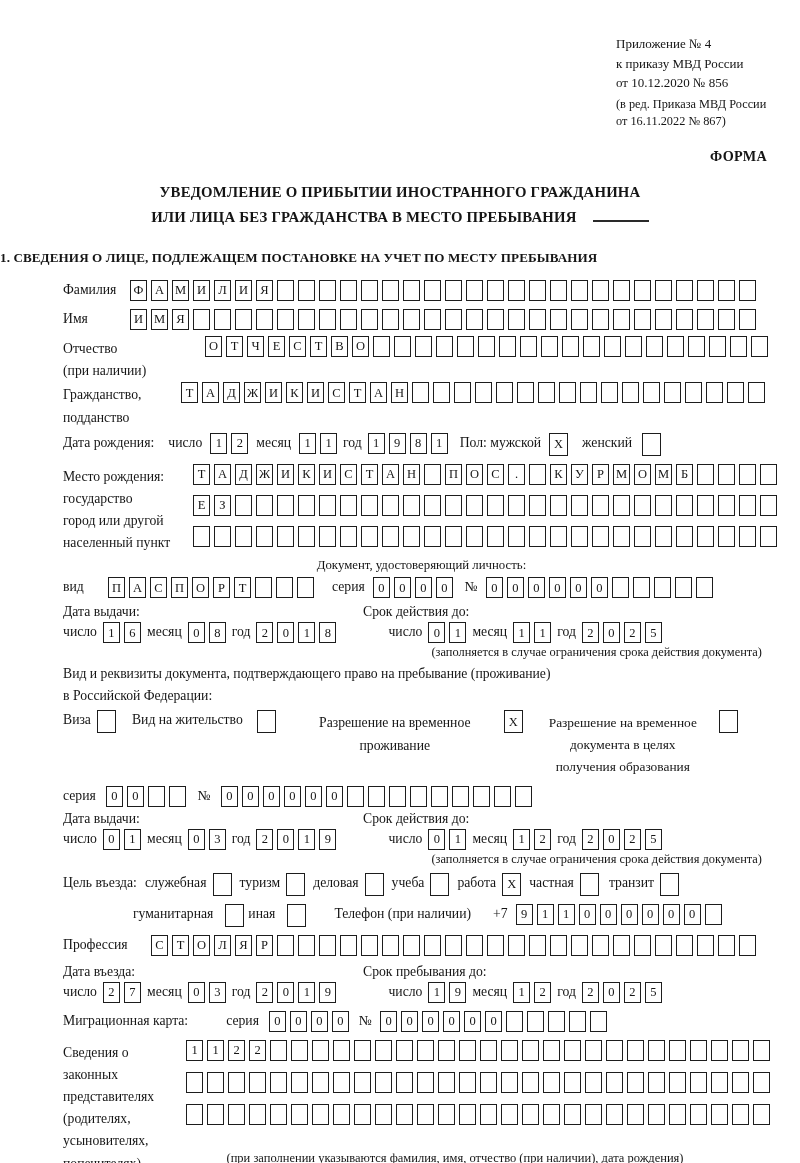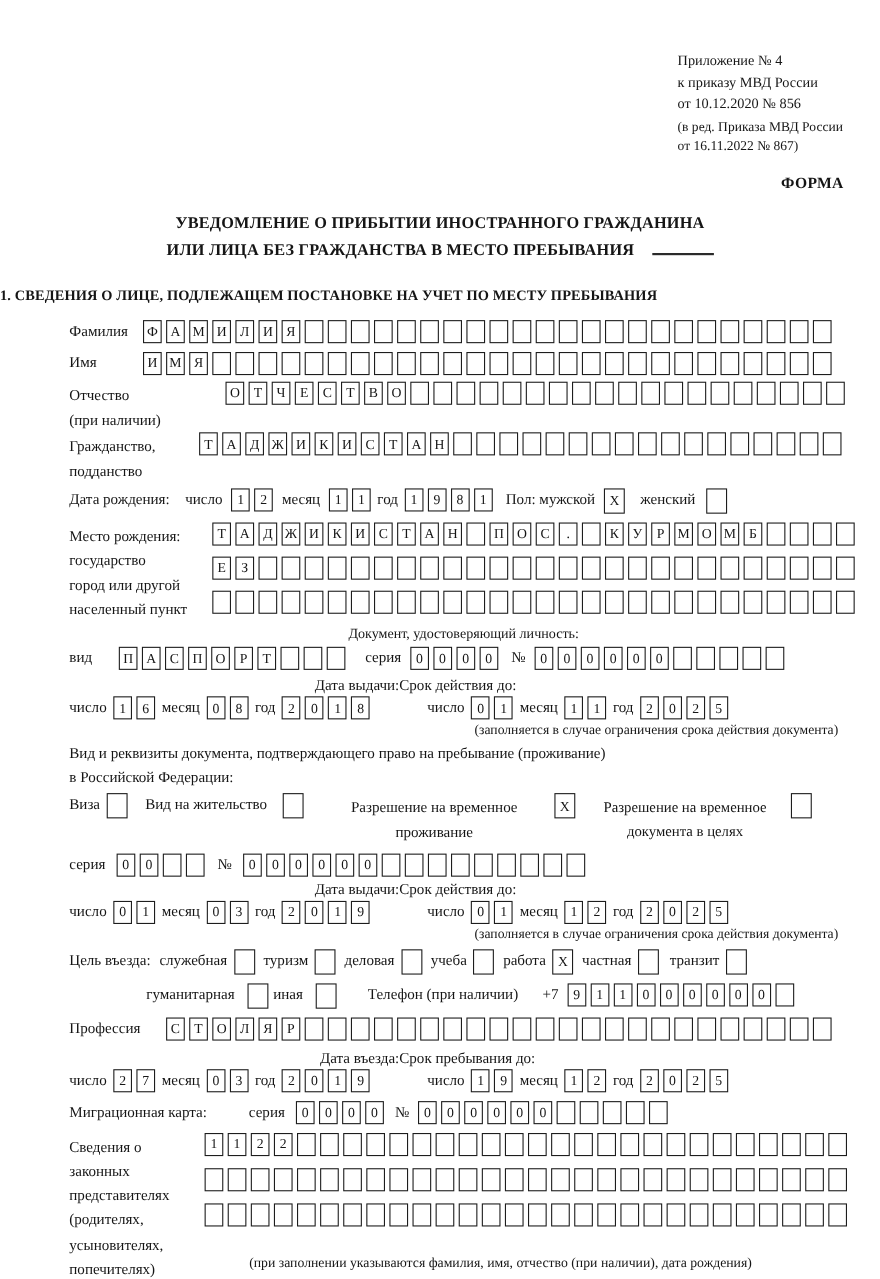--- a/index.html
+++ b/index.html
@@ -1,33 +1,33 @@
 <!DOCTYPE html>
 <html><head>
 <meta charset="utf-8">
 <style>
   *{box-sizing:border-box;margin:0;padding:0}
   html,body{background:#ffffff}
   body{width:800px;font-family:"Liberation Serif","DejaVu Serif",serif;color:#151515}
-  .page{width:800px;height:1163px;overflow:hidden;padding-top:45px;background:#fff}
+  .page{width:800px;height:1163px;overflow:hidden;padding-top:34px;background:#fff}
   .hdr{margin-left:616px;font-size:13px;line-height:1.5}
   .hdr-amend{margin-left:616px;font-size:12.3px;line-height:1.45;margin-top:3px}
   .form-label{font-weight:bold;font-size:14.2px;text-align:right;padding-right:33px;margin-top:17px;letter-spacing:.3px}
   .title{text-align:center;font-weight:bold;font-size:14.8px;margin-top:15px;line-height:1.65;letter-spacing:.2px}
   .blank-line{display:inline-block;width:56px;border-bottom:2px solid #2a2a2a;height:.9em;margin-left:16px}
   .sec-heading{text-align:left;font-weight:bold;font-size:13.1px;margin-top:21px;letter-spacing:.1px}
   .content{padding-left:63px;padding-right:20px;margin-top:14px;font-size:13.7px}
   .row{display:flex;align-items:flex-start;flex-wrap:nowrap}
   .cells{display:flex;gap:4px;flex-wrap:nowrap}
   .cell{flex:0 0 17px;width:17px;height:21px;border:1.6px solid #1d1d1d;display:inline-flex;align-items:center;justify-content:center;font-size:12.5px;line-height:1;background:#fff}
   .cb .cell{flex-basis:19px;width:19px;height:23px}
   .lbl{padding-top:2px;white-space:nowrap}
   .two-line,.multi-line{line-height:1.62}
   .dgroup{display:flex;gap:6px;align-items:flex-start}
-  .dh-left{width:300px;text-align:right}
+  .dh-left{width:300px;text-align:left}
   .dh-right{flex:1;text-align:left;padding-right:60px}
   .note-right{text-align:right;font-size:12.4px;padding-right:18px}
   .mb2{margin-bottom:2px}.mb4{margin-bottom:4px}.mb6{margin-bottom:6px}.mb8{margin-bottom:8px}.mb10{margin-bottom:10px}
   .pair{display:flex;gap:6px;align-items:flex-start}
   .ctr{text-align:center}
 </style>
 </head>
 <body>
 
 <div class="page">
@@ -430,20 +430,21 @@
       <span class="lbl multi-line ctr" style="margin-left:20px;width:198px">
         <div>Разрешение на временное</div>
         <div>проживание</div>
       </span>
       <span class="cells cb" style="margin-left:10px">
           <span class="cell">X</span>
         </span>
       <span class="lbl multi-line ctr" style="margin-left:14px;width:172px;font-size:13.4px">
         <div>Разрешение на временное</div>
         <div>документа в целях</div>
+        <div>получения образования</div>
       </span>
       <span class="cells cb" style="margin-left:10px">
           <span class="cell"></span>
         </span>
     </div>
 
     <div class="row mb4">
       <span class="lbl" style="margin-right:10px">серия</span>
       <span class="cells">
           <span class="cell">0</span>

